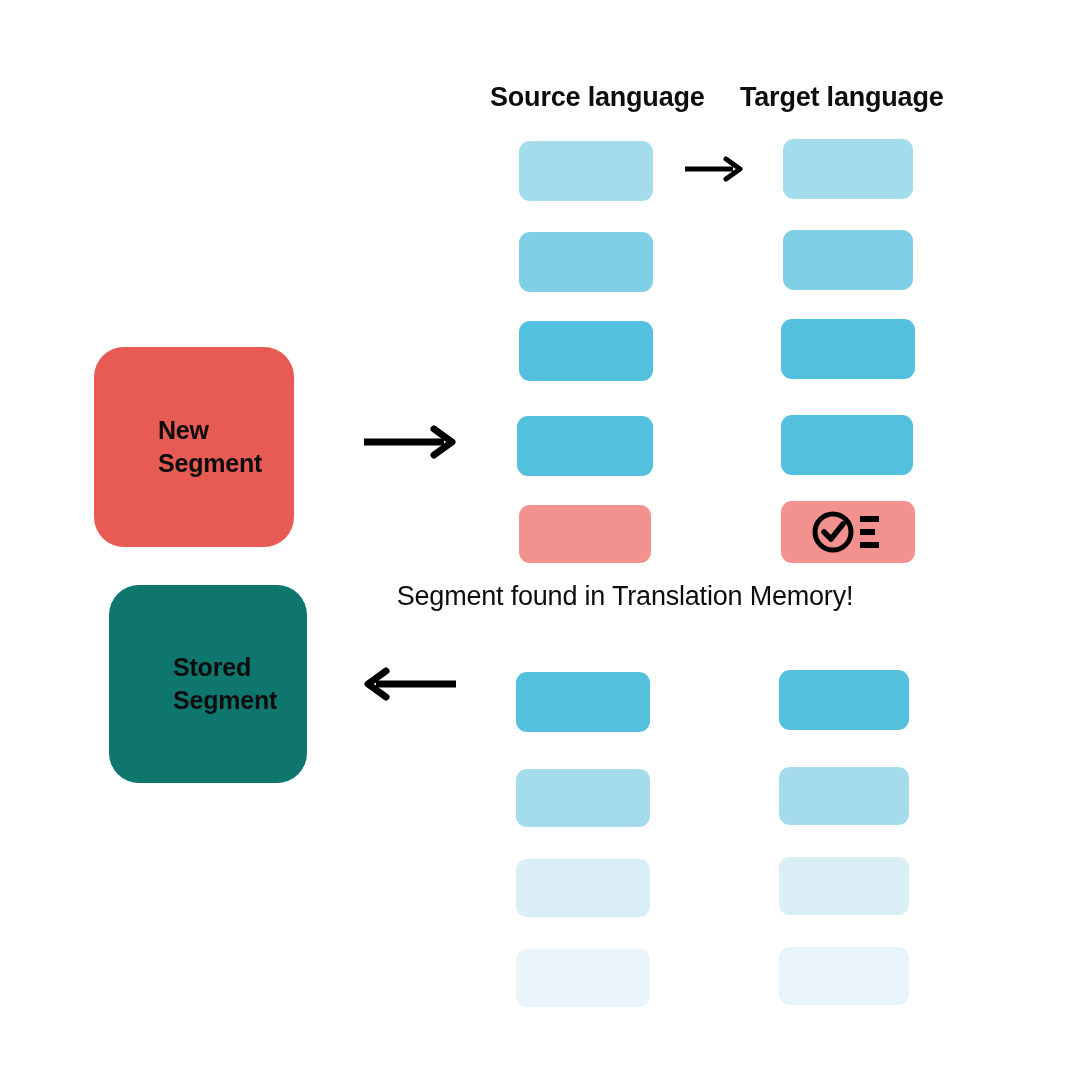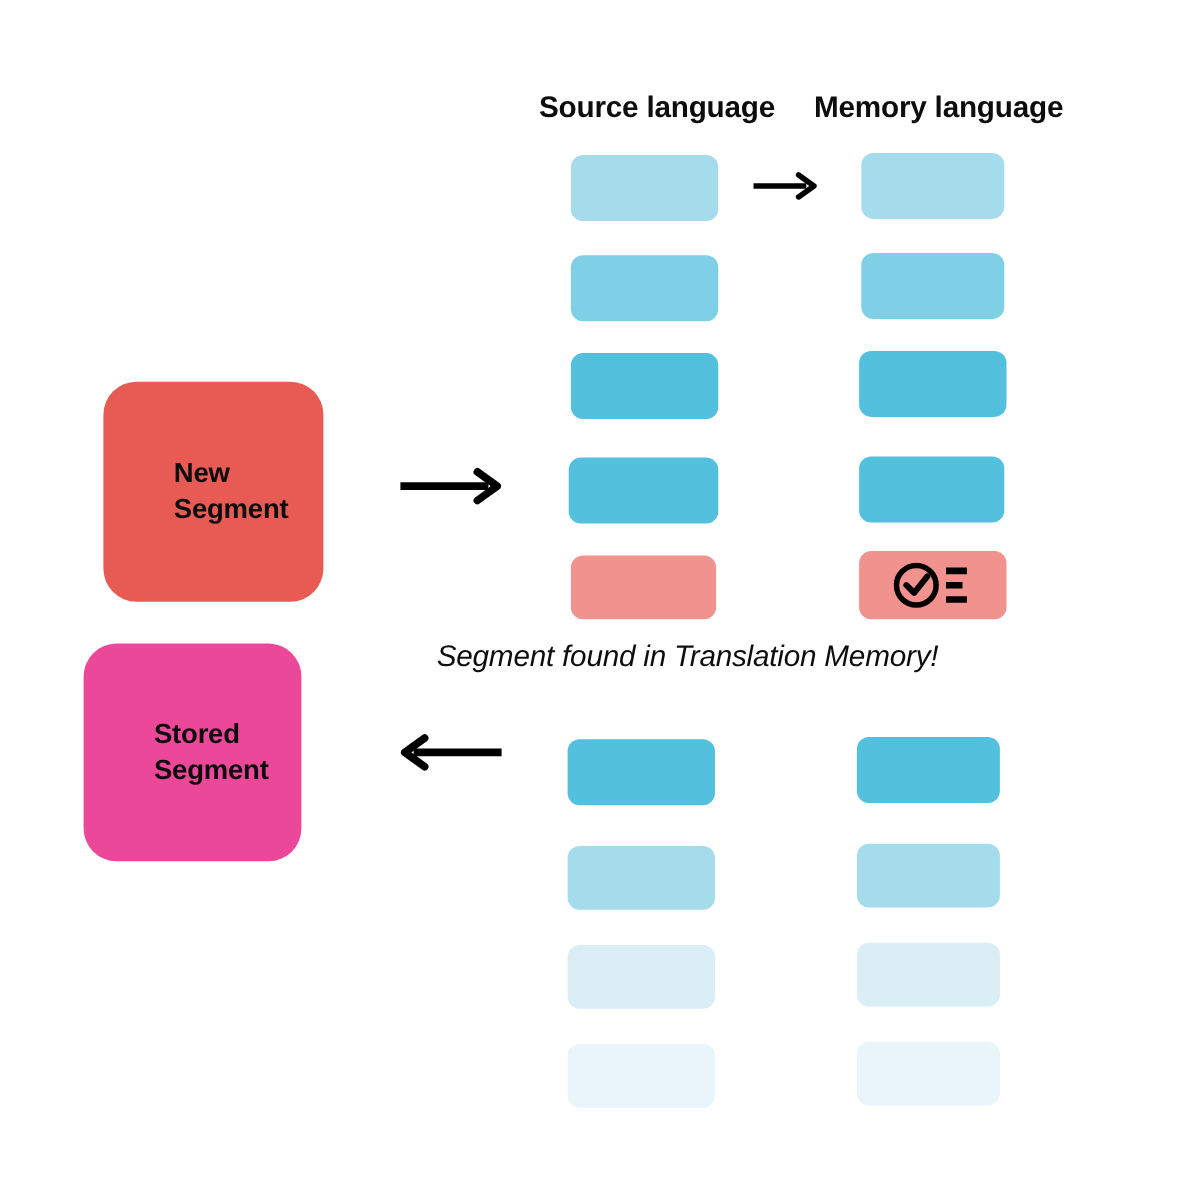--- a/index.html
+++ b/index.html
@@ -87,36 +87,36 @@
   #caption {
     position: absolute;
     left: 0; top: 557px;
     width: 1080px;
     text-align: center;
     font-size: 27px;
     font-weight: 400;
     letter-spacing: -0.2px;
     color: #0d0d0d;
   }
-  #caption span { display: inline-block; padding-left: 170px; font-style: italic; }
+  #caption span { display: inline-block; padding-left: 170px; }
 </style>
 </head>
 <body>
 
 <div id="canvas">
 
   <div class="col-header" id="hdr-source">Source language</div>
-  <div class="col-header" id="hdr-target">Memory language</div>
+  <div class="col-header" id="hdr-target">Target language</div>
 
   <div class="big-card" id="card-new" style="background: rgb(232, 90, 84); left: 94px; top: 323px; width: 200px; height: 200px;">
     <div class="big-card-label">New
 Segment</div>
   </div>
 
-  <div class="big-card" id="card-stored" style="background: #ec4899; left: 76px; top: 561px; width: 198px; height: 198px;">
+  <div class="big-card" id="card-stored" style="background: #0f766e; left: 109px; top: 561px; width: 198px; height: 198px;">
     <div class="big-card-label">Stored
 Segment</div>
   </div>
 
   <div class="arrow" id="arrow-new-to-source">
     <svg width="96" height="40" viewBox="0 0 96 40" aria-hidden="true">
       <line x1="2" y1="20" x2="82" y2="20" stroke="#000" stroke-width="7" stroke-linecap="butt"></line>
       <polyline points="72,7 90,20 72,33" fill="none" stroke="#000" stroke-width="7" stroke-linecap="round" stroke-linejoin="round"></polyline>
     </svg>
   </div>

